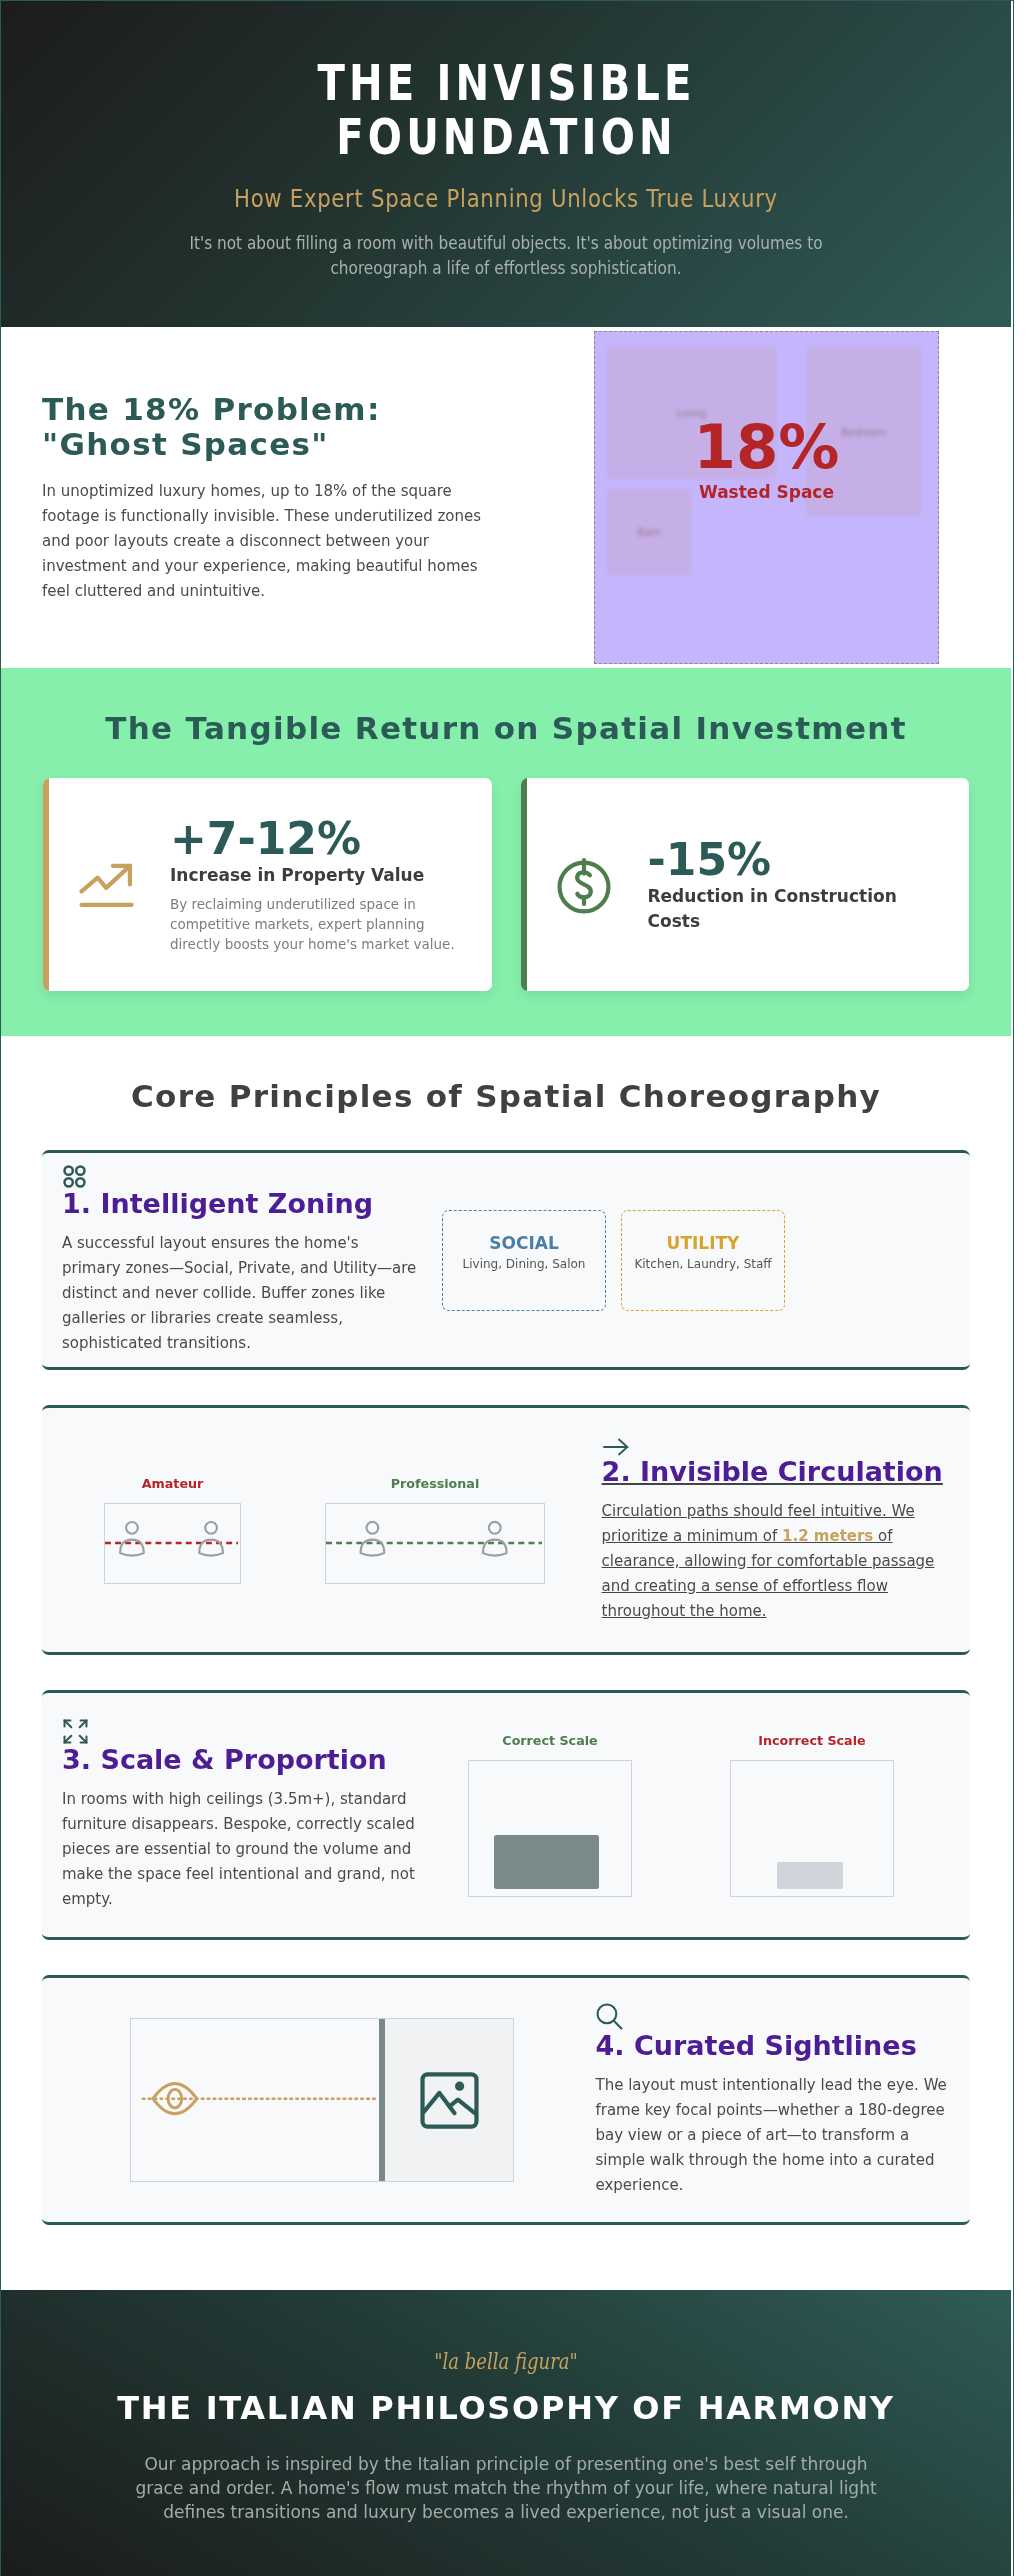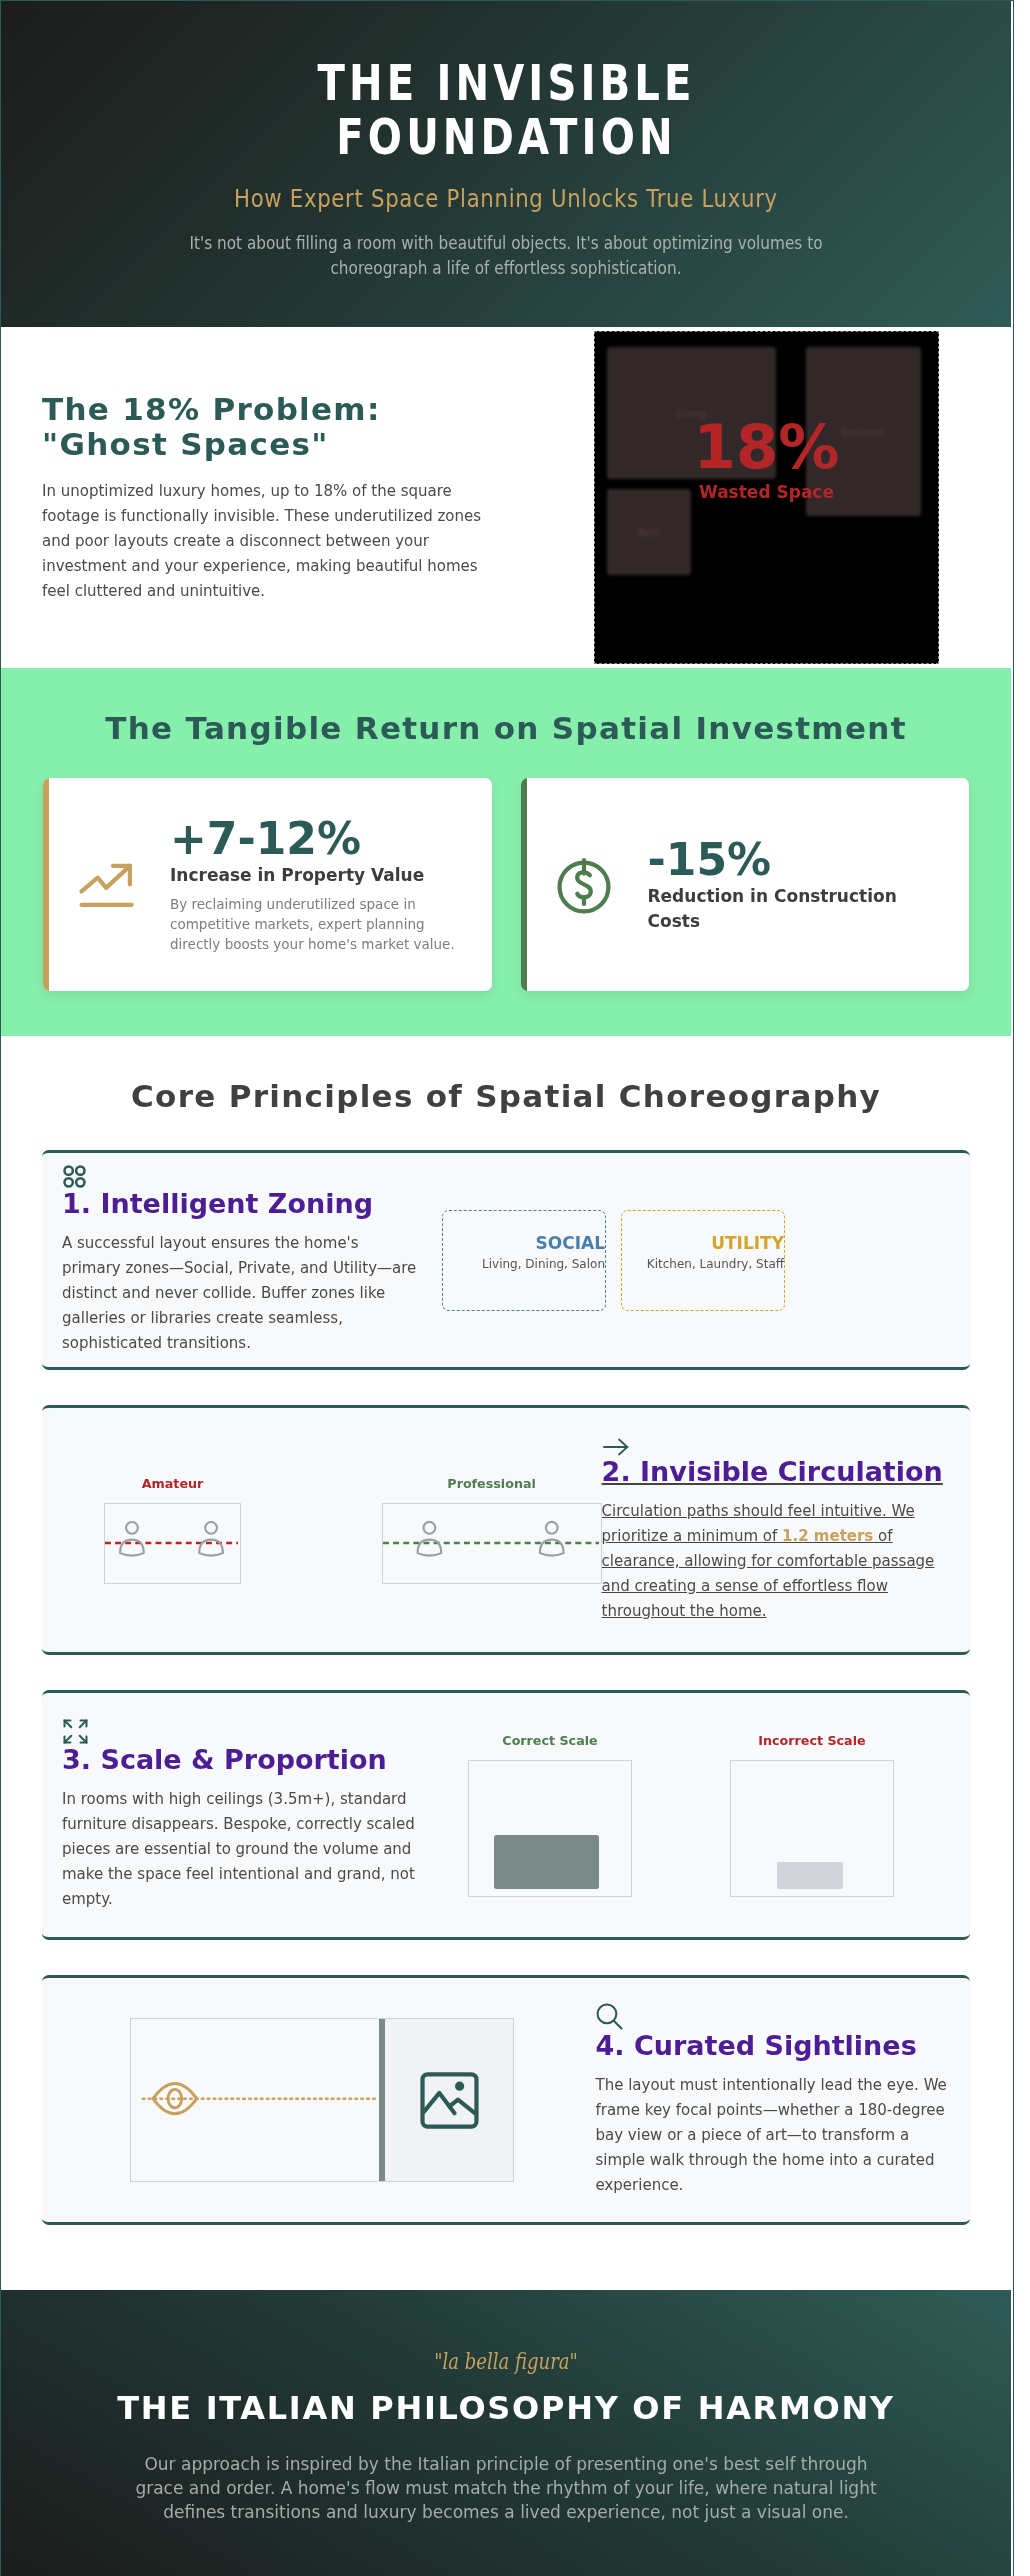--- a/index.html
+++ b/index.html
@@ -34,21 +34,21 @@
       width: 760px; margin: 17px auto 0; transform: scaleX(0.85);
     }
 
     
     .problem { height: 341px; display: flex; padding: 0 41px; align-items: center; background:#fff; }
     .problem .left { width: 456px; }
     .problem h2 { color: #2c5a56; font-size: 31px; line-height: 35px; letter-spacing: 1.3px; font-weight: 700; }
     .problem p { margin-top: 17px; font-size: 15px; line-height: 25px; color: #4a4a4a; width: 456px; }
     .plan {
       margin-left: 96px; width: 345px; height: 333px;
-      border: 1.7px dashed #888; background: #000000; position: relative; overflow: hidden;
+      border: 1.7px dashed #888; background: #c4b5fd; position: relative; overflow: hidden;
     }
     .room { position: absolute; background: rgba(200,160,165,0.25); filter: blur(1.7px); border-radius: 3.4px; }
     .room span { position: absolute; left: 50%; top: 50%; transform: translate(-50%,-50%); color: rgba(120,80,85,0.55); font-size: 10px; filter: blur(1.3px); }
     .plan .big {
       position: absolute; left: 0; right: 0; top: 84px; text-align: center;
       color: #b42528; font-weight: 700; font-size: 61px; line-height: 61px;
     }
     .plan .small {
       position: absolute; left: 0; right: 0; top: 150px; text-align: center;
       color: #b42528; font-weight: 700; font-size: 17px;
@@ -81,26 +81,26 @@
     .pcard .text { width: 355px; }
     .pcard .title { display: flex; align-items: flex-start; color: #4c1d95; flex-direction: column; }
     .pcard .title .tico { width: 29px; display: flex; align-items: center; margin-right: 18.6px; flex-shrink: 0; }
     .pcard .title h3 { font-size: 27px; line-height: 30px; font-weight: 700; }
     .pcard .text p { font-size: 15px; line-height: 25px; color: #4a4a4a; margin-top: 12px; }
     .hl { color: #c8a15f; font-weight: 700; }
 
     .zones { display: flex; gap: 15px; margin-left: 25px; }
     .zone {
       width: 164px; height: 101px; border: 1.7px dashed; border-radius: 6.8px;
-      text-align: right; padding-top: 22px;
+      text-align: center; padding-top: 22px;
     }
     .zone .zname { font-weight: 700; font-size: 17px; }
     .zone .zdesc { font-size: 12px; line-height: 17px; color: #555; margin-top: 3.4px; }
 
-    .circ-visual { display: flex; gap: 84px; padding-left: 42px; width: 549px; justify-content: space-between; }
+    .circ-visual { display: flex; gap: 84px; padding-left: 42px; width: 549px; }
     .circ-visual .diag { text-align: center; }
     .circ-visual .dlabel { font-weight: 700; font-size: 12.7px; margin-bottom: 12px; }
     .circ-box { height: 81px; border: 1.7px solid #cfd2d6; position: relative; }
 
     .scale-visual { display: flex; gap: 98px; margin-left: 51px; }
     .scale-visual .dlabel { font-weight: 700; font-size: 12.7px; text-align: center; margin-bottom: 12px; }
     .scale-box { width: 164px; height: 137px; border: 1.7px solid #cfd2d6; position: relative; }
 
     .sight-visual { width: 385px; height: 164px; border: 1.7px solid #cfd2d6; position: relative; margin-left: 68px; margin-right: 81px; display: flex; }
   </style>

